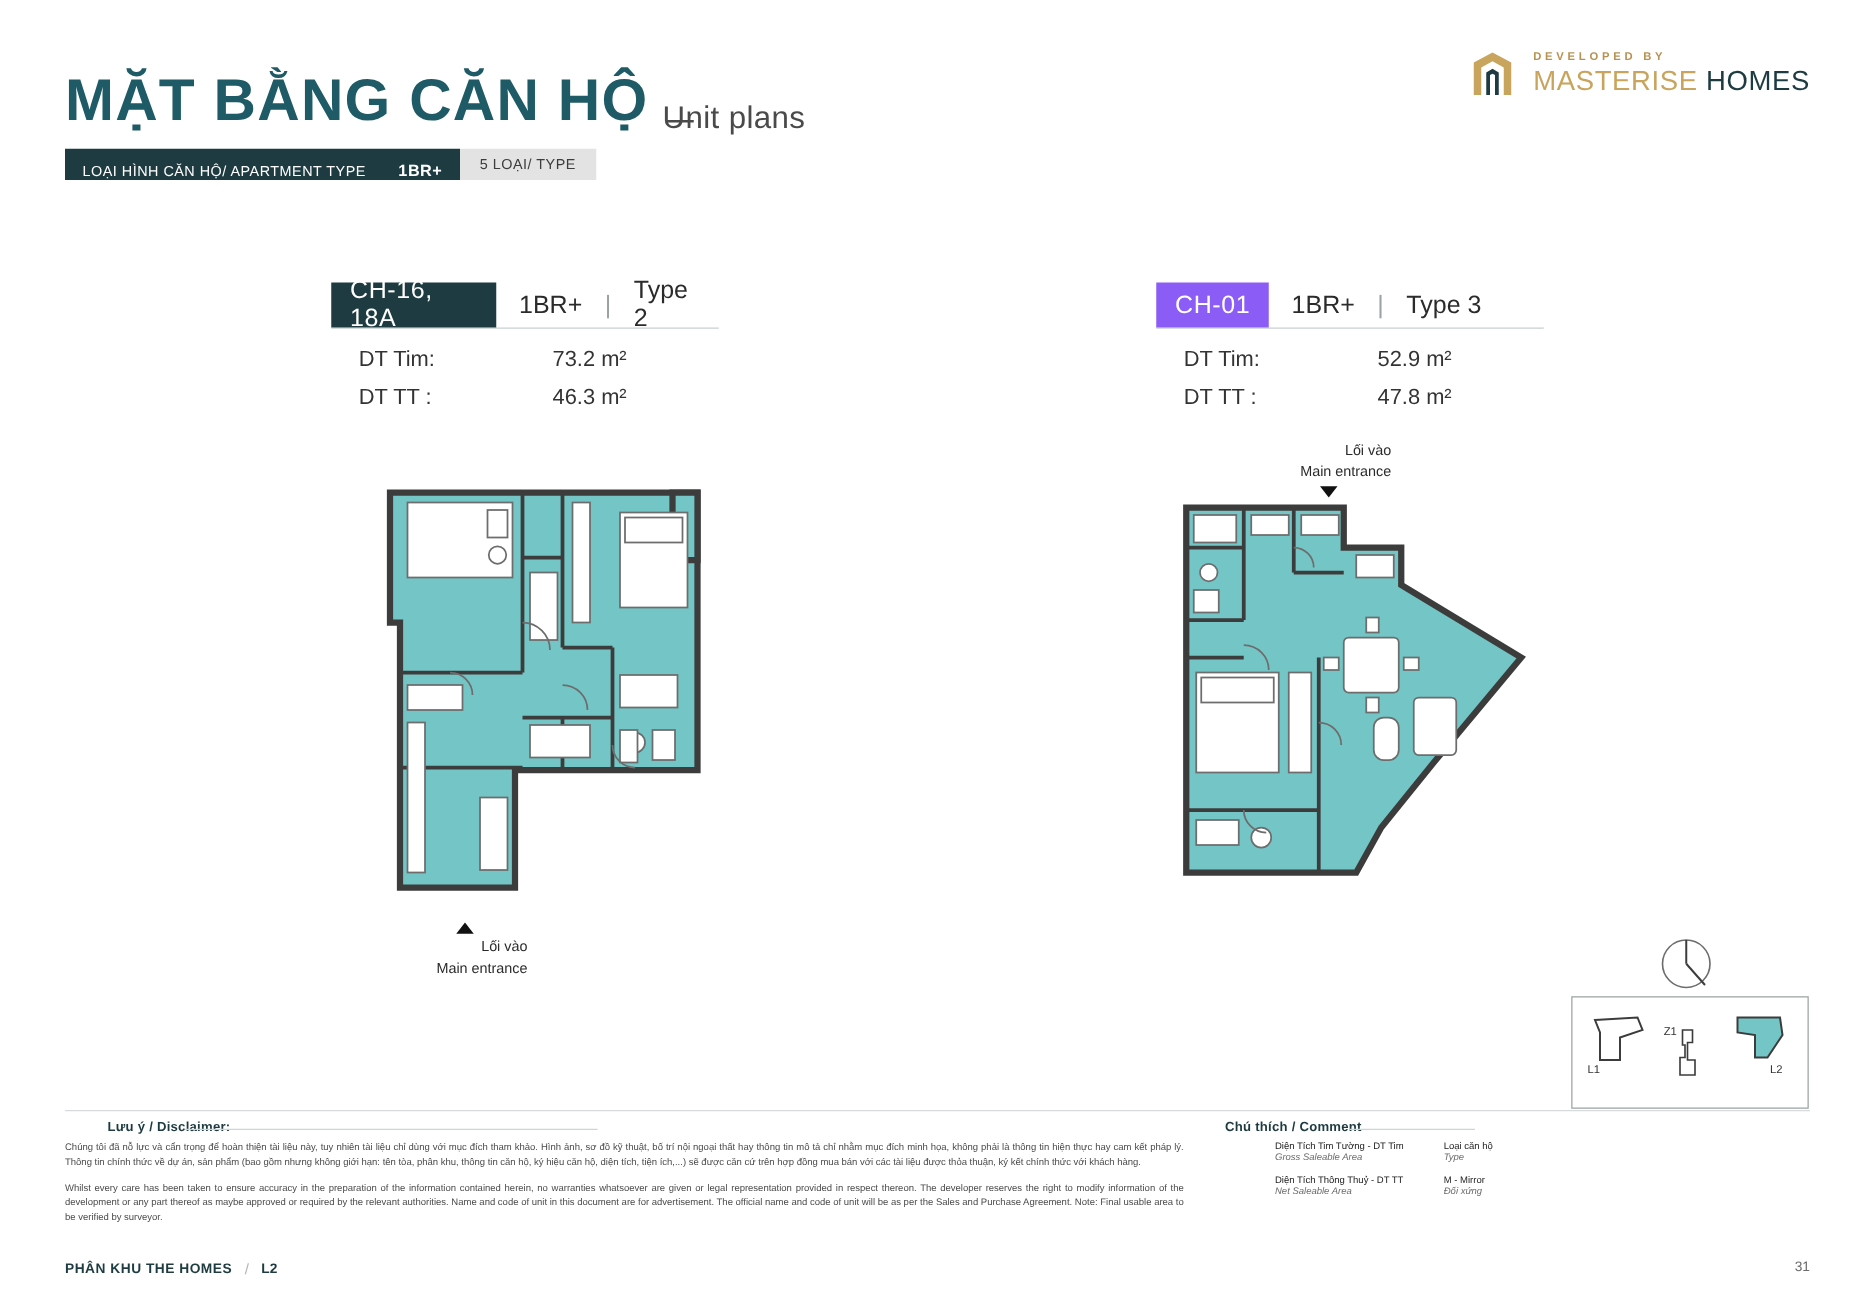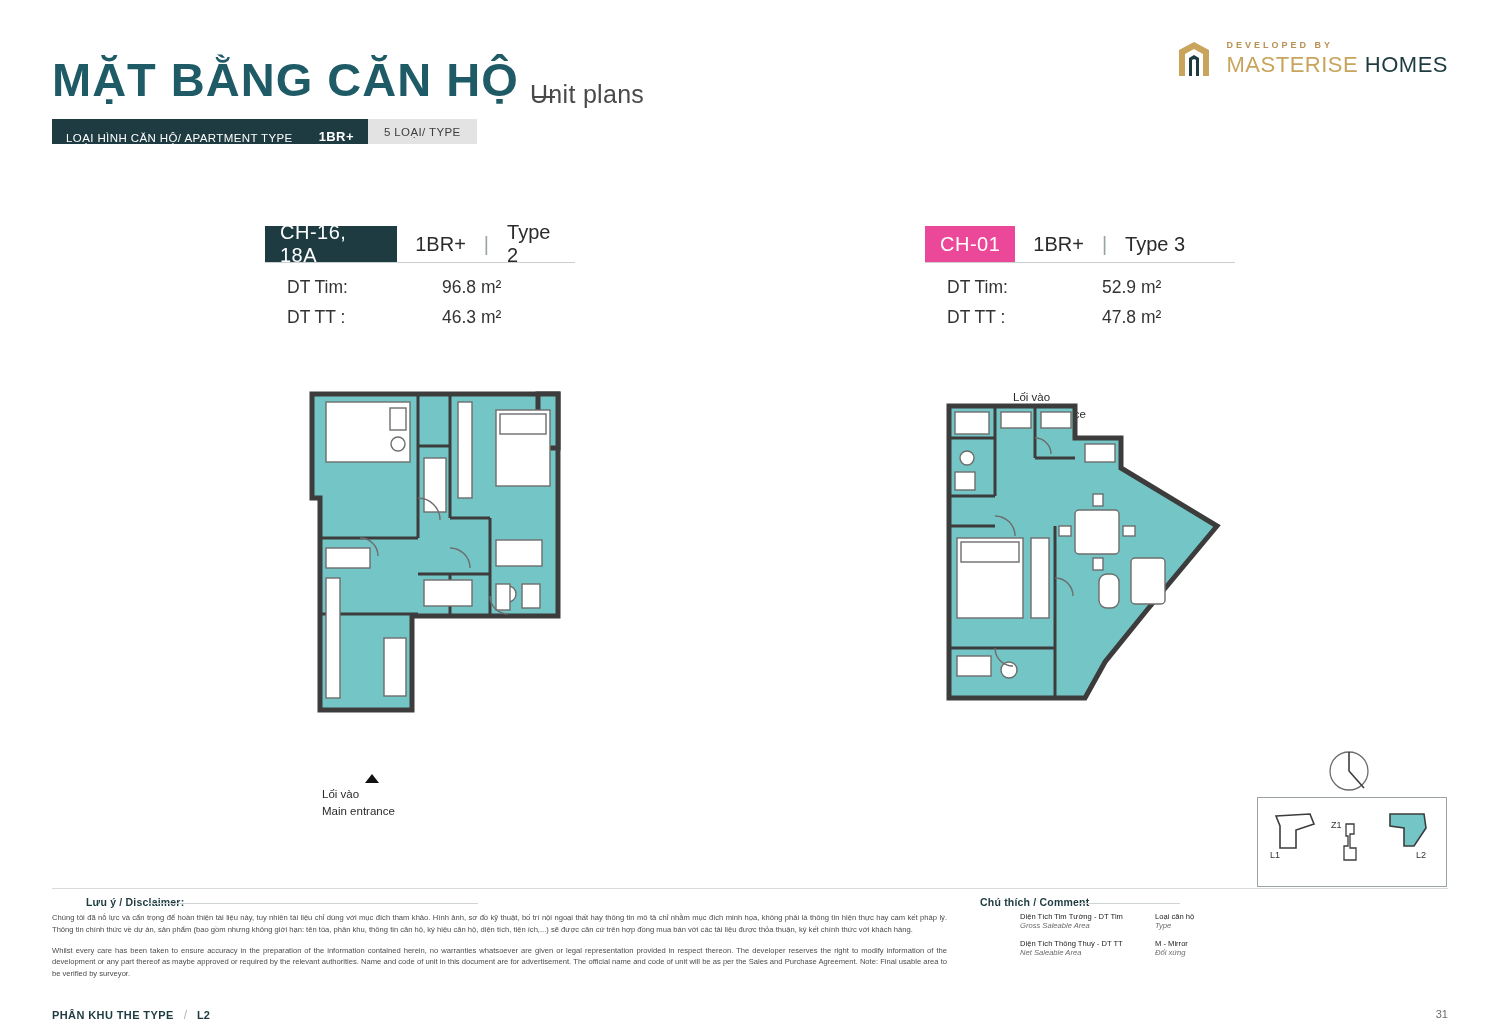--- a/index.html
+++ b/index.html
@@ -59,35 +59,35 @@
   .logo-name .gold { color:#c8a45d; }
 
   
   .unit { position:absolute; }
   .unit-head { display:flex; align-items:stretch; height:36px; }
   .unit-code {
     background:#1d3b40; color:#fff;
     display:flex; align-items:center; padding:0 15px;
     font-size:20px; letter-spacing:.5px;
   }
-  .unit-code.teal { background:#ec4899;text-align:right; }
+  .unit-code.teal { background:#8b5cf6;text-align:right; }
   .unit-meta {
     display:flex; align-items:center; gap:18px;
     padding:0 18px; font-size:20px; color:#2b2b2b;
   }
   .unit-meta .sep { color:#9aa3a3; font-weight:300; }
   .unit-underline { height:1px; background:#c9cfcf; margin-top:0px; }
   .unit-rows { margin-top:14px; font-size:17.5px; color:#333; }
   .unit-rows .row { display:flex; margin-bottom:9px; }
   .unit-rows .k { width:155px; }
   .unit-rows .v { }
 
   .entrance-label {
-    position:absolute; text-align:left;
-    font-size:11.5px; line-height:1.45; color:#2b2b2b;margin-top:36px;
+    position:absolute; text-align:right;
+    font-size:11.5px; line-height:1.45; color:#2b2b2b;
   }
   .tri-down {
     width:0;height:0;border-left:7px solid transparent;border-right:7px solid transparent;
     border-top:9px solid #111; margin:3px auto 0;
   }
   .tri-up {
     width:0;height:0;border-left:7px solid transparent;border-right:7px solid transparent;
     border-bottom:9px solid #111; margin:0 auto 3px;
   }
 
@@ -173,21 +173,21 @@
     <div class="unit-meta">
       <span>1BR+</span>
       <span class="sep">|</span>
       <span>Type 2</span>
     </div>
   </div>
   <div class="unit-underline"></div>
   <div class="unit-rows" style="padding-left:22px;">
     <div class="row">
       <span class="k">DT Tim:</span>
-      <span class="v">96.8 m²</span>
+      <span class="v">73.2 m²</span>
     </div>
     <div class="row">
       <span class="k">DT TT  :</span>
       <span class="v">46.3 m²</span>
     </div>
   </div>
 </div>
 
 <div class="plan" style="left:300px; top:388px;">
   <svg width="270" height="338" viewBox="0 0 270 338">
@@ -382,17 +382,17 @@
       <span class="en">Net Saleable Area</span>
     </div>
     <div class="cmt-right">
       <span class="vi">M - Mirror</span>
       <span class="en">Đối xứng</span>
     </div>
   </div>
 </div>
 
 <div class="foot-left">
-  <span class="zone">PHÂN KHU THE TYPE</span>
+  <span class="zone">PHÂN KHU THE HOMES</span>
   <span class="slash">/</span>
   <span class="lvl">L2</span>
 </div>
 <div class="page-num">31</div>
 
 </body></html>

